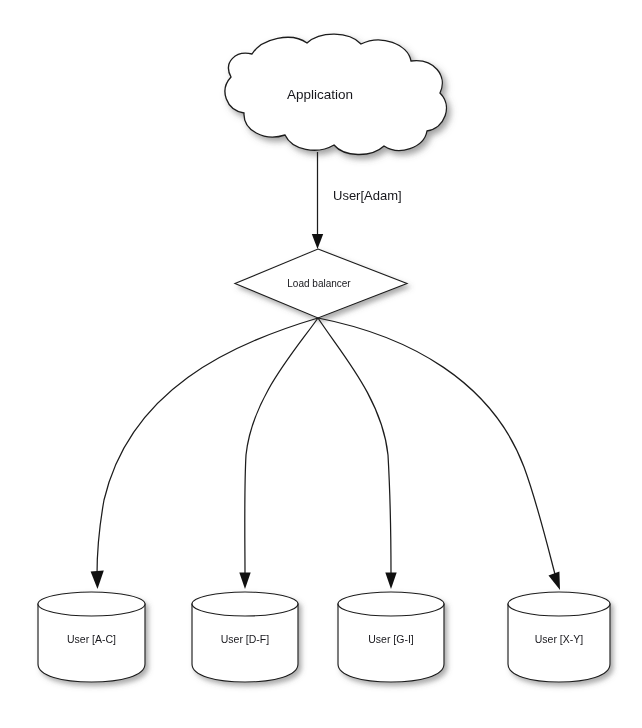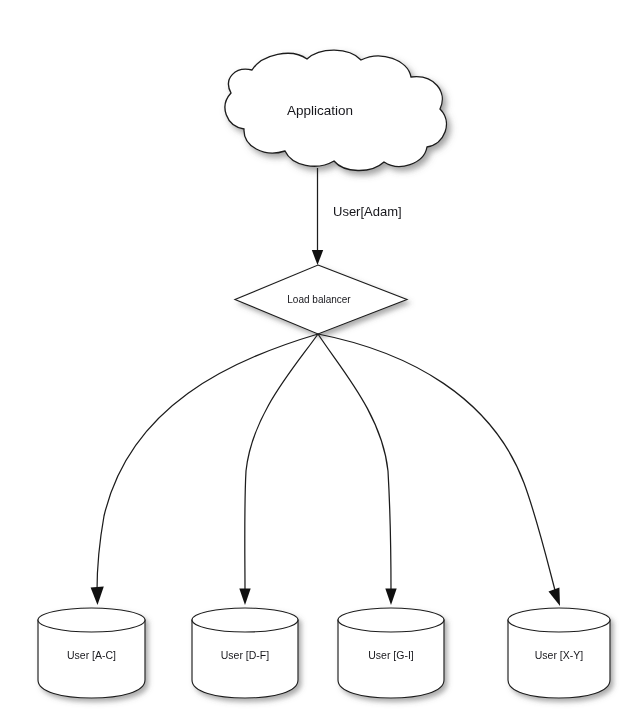--- a/index.html
+++ b/index.html
@@ -11,21 +11,20 @@
     width: 642px;
     height: 728px;
     font-family: "Liberation Sans", sans-serif;
     color: #1a1a1a;
     overflow: hidden;
   }
   #diagram-root {
     position: relative;
     width: 642px;
     height: 530px;
-    margin-top: 16px;
   }
   svg#diagram-canvas {
     position: absolute;
     top: 0;
     left: 0;
     width: 642px;
     height: 728px;
     display: block;
   }
   .node-label {

